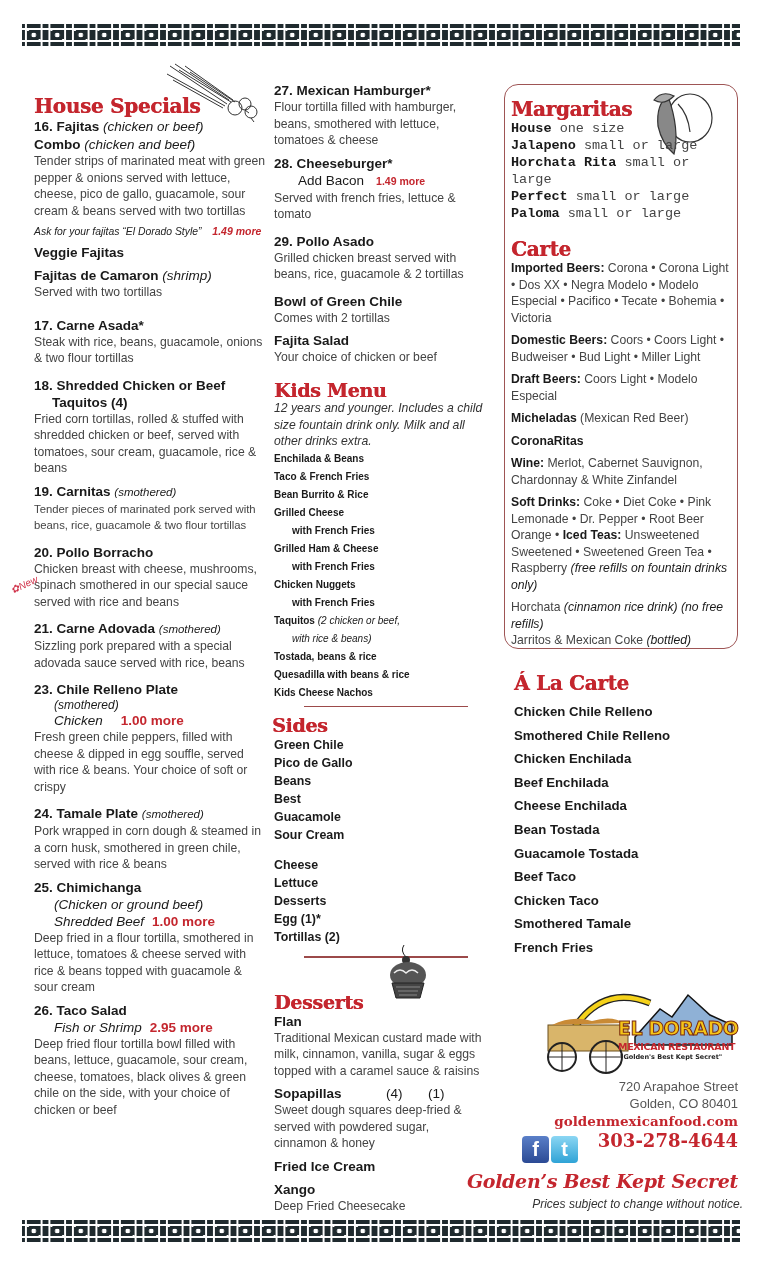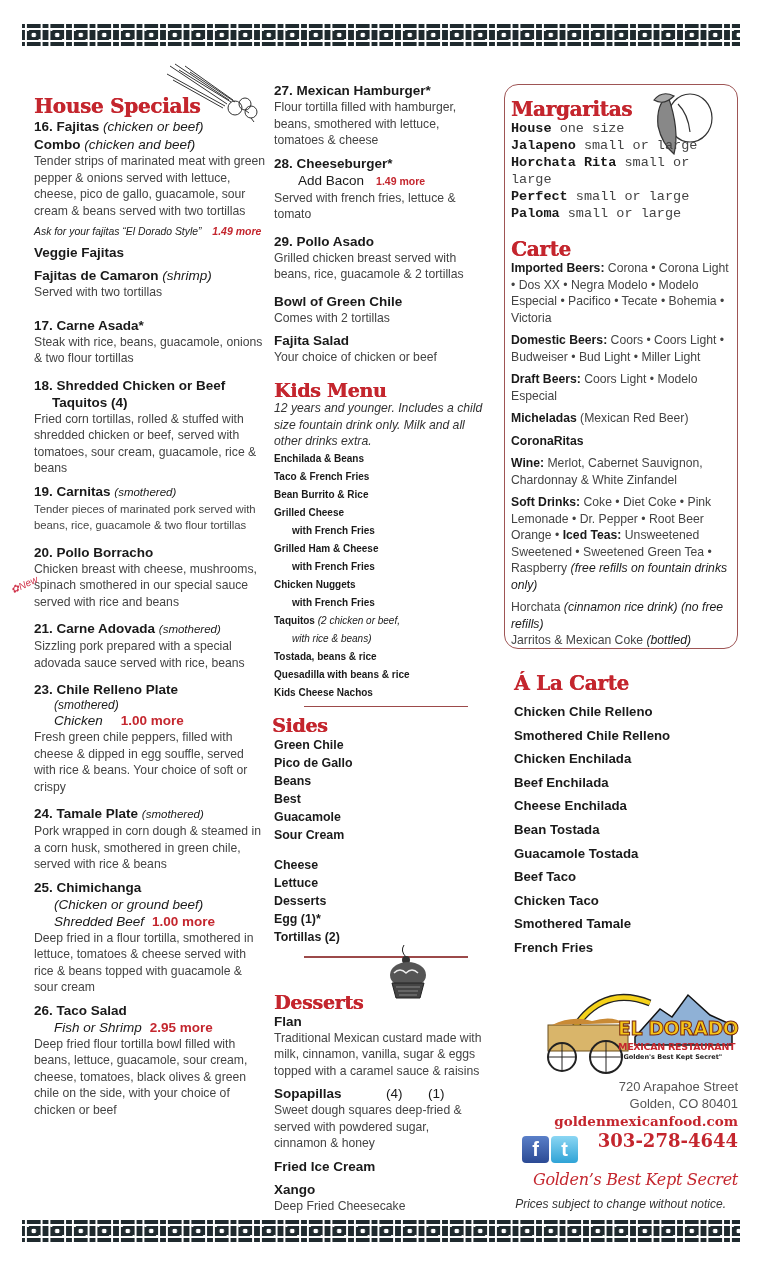--- a/index.html
+++ b/index.html
@@ -68,22 +68,22 @@
 
   .logo { position: absolute; left: 540px; top: 985px; width: 200px; height: 90px; }
   .contact { position: absolute; right: 30px; top: 1078px; text-align: right; }
   .addr { font-family: "Liberation Sans", sans-serif; font-size: 13px; color: #555; line-height: 17px; }
   .web { font-family: "DejaVu Serif", serif; font-weight: bold; font-size: 13.5px; color: #c4262e; line-height: 18px; }
   .phone { font-family: "DejaVu Serif", serif; font-weight: bold; font-size: 18px; color: #c4262e; }
   .social { position: absolute; left: 522px; top: 1136px; display: flex; gap: 2px; }
   .social span { display: block; width: 27px; height: 27px; border-radius: 4px; color: #fff; font-weight: bold; font-family: "Liberation Sans", sans-serif; font-size: 20px; text-align: center; line-height: 27px; }
   .fb { background: linear-gradient(#5a7fc8, #2b4a94); }
   .tw { background: linear-gradient(#8bd6f3, #2fa3d6); }
-  .slogan { position: absolute; right: 30px; top: 1170px; font-family: "DejaVu Serif", serif; font-style: italic; font-weight: normal; font-size: 16px; color: #c4262e; letter-spacing: -0.3px; }
-  .disclaimer { position: absolute; right: 42px; top: 1197px; font-family: "Liberation Sans", sans-serif; font-style: italic; font-size: 12px; color: #333; }
+  .slogan { position: absolute; right: 30px; top: 1170px; font-family: "DejaVu Serif", serif; font-style: italic; font-weight: bold; font-size: 19px; color: #c4262e; letter-spacing: -0.3px; }
+  .disclaimer { position: absolute; right: 25px; top: 1197px; font-family: "Liberation Sans", sans-serif; font-style: italic; font-size: 12px; color: #333; }
 
   .new-badge { position: absolute; left: 10px; top: 579px; color: #d0324a; font-size: 10px; font-style: italic; font-family: "Liberation Sans", sans-serif; transform: rotate(-25deg); }
   .illus { position: absolute; }
 </style>
 </head>
 <body>
 
 <div class="border-band border-top"></div>
 
 <svg class="illus" style="left:165px;top:62px;" width="95" height="62" viewBox="0 0 95 62">

